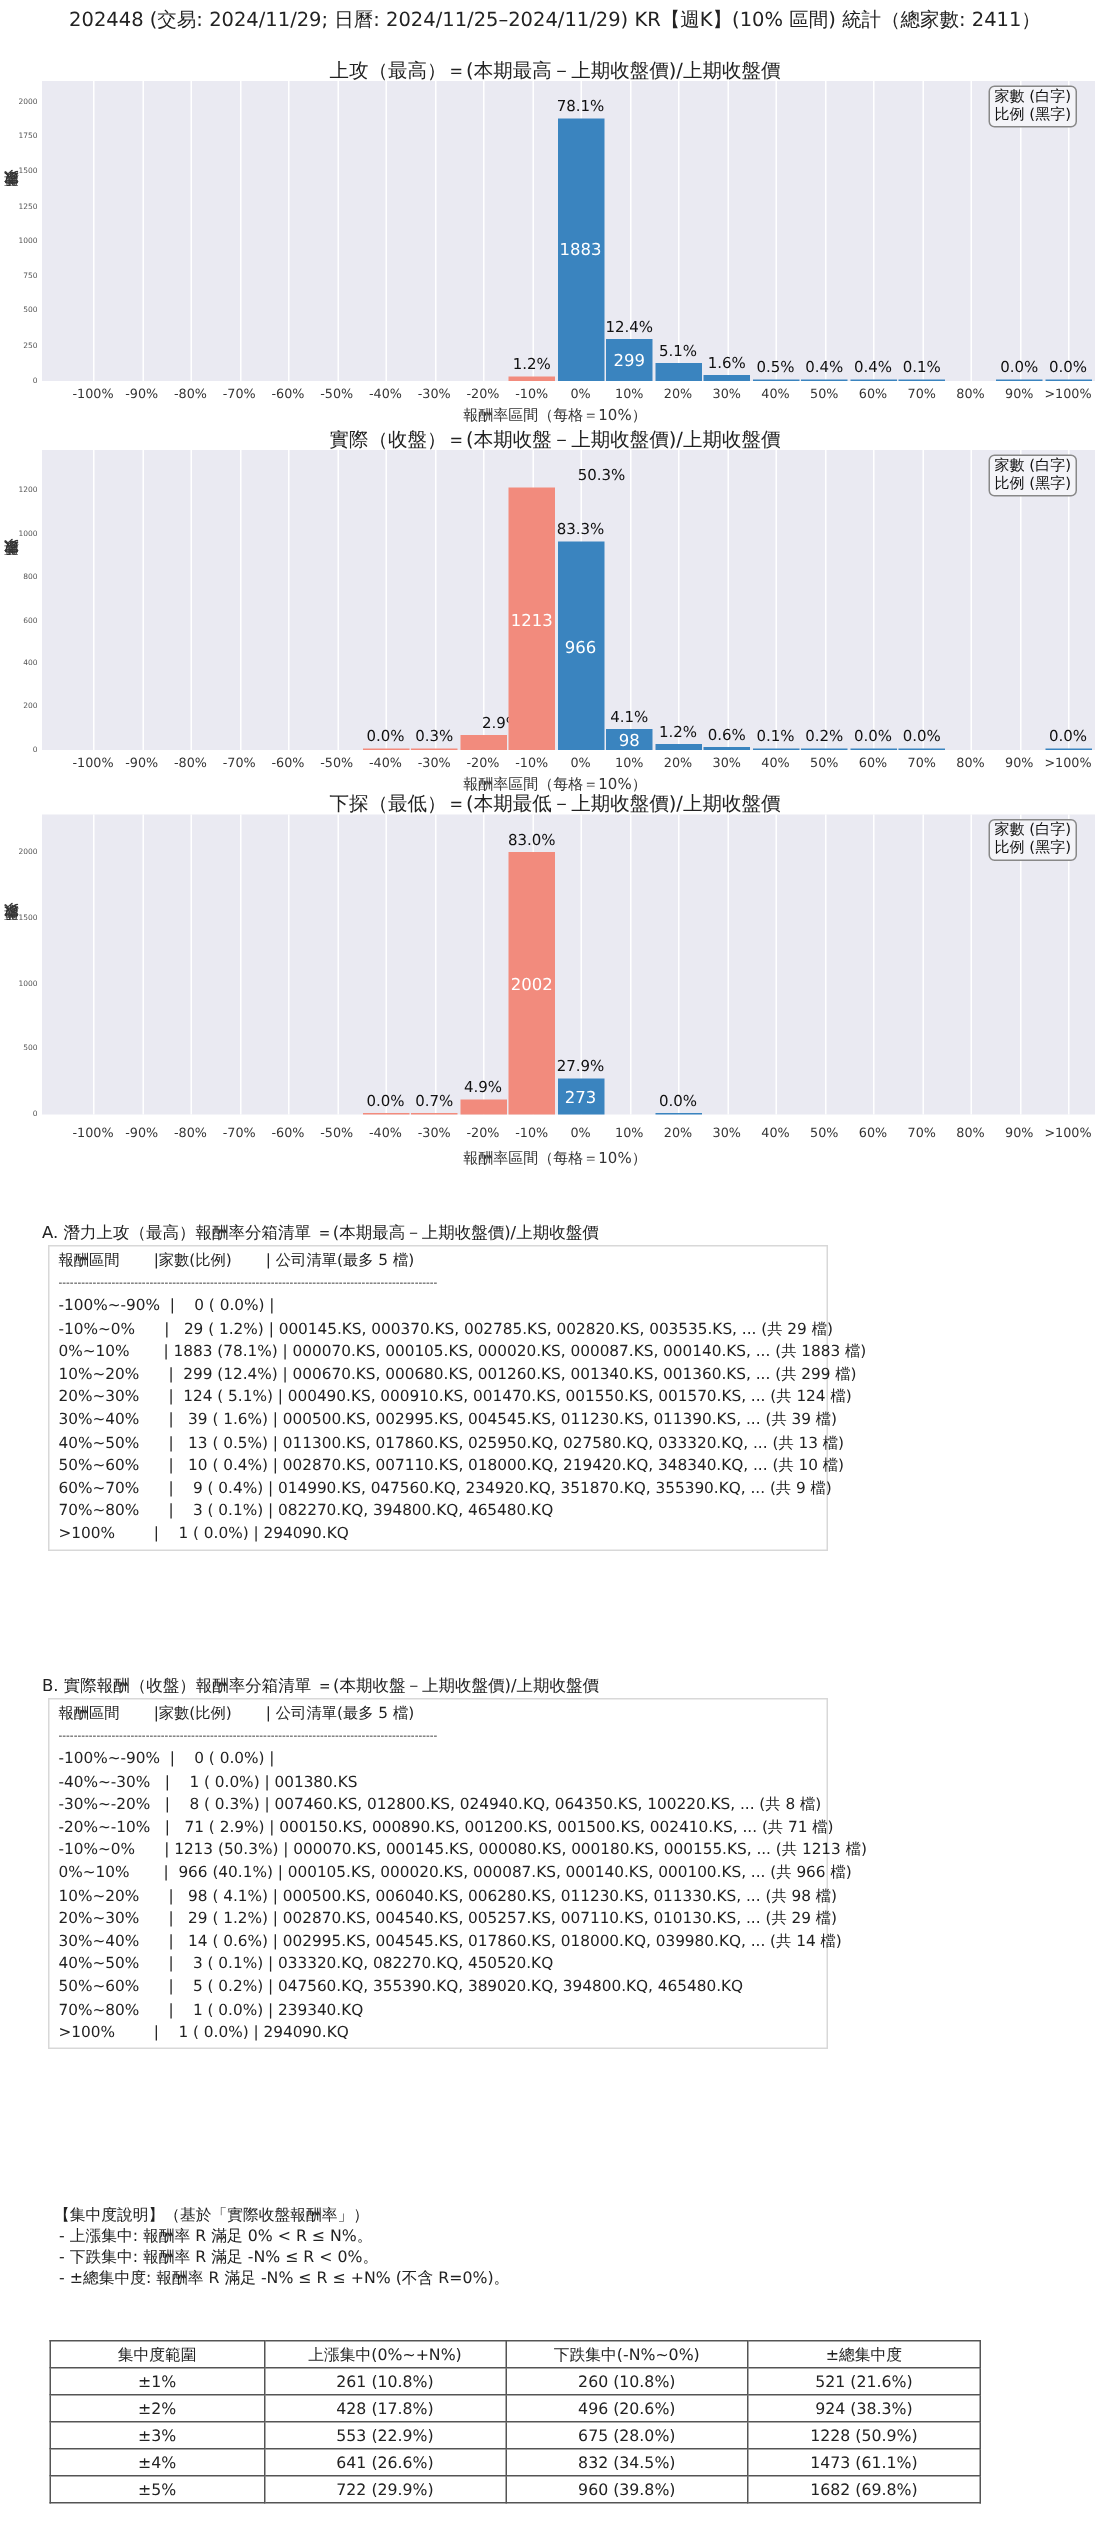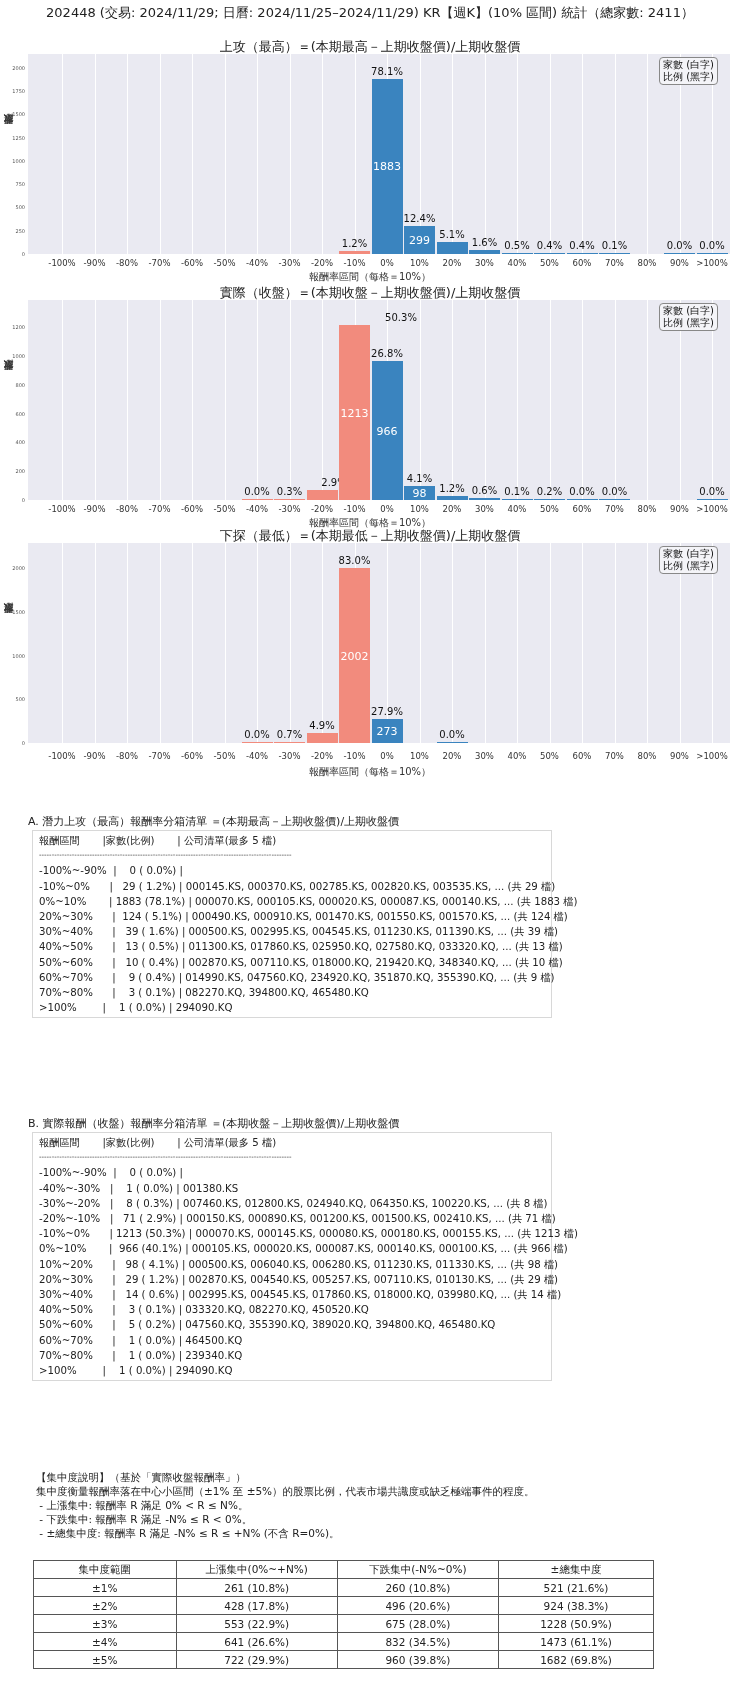--- a/index.html
+++ b/index.html
@@ -154,21 +154,21 @@
       <div class="bar-pct" style="left:199px;bottom:3.5px;">0.0%</div>
       <div class="bar bar-neg" style="left:246px;width:31px;height:1.5px;"></div>
       <div class="bar-pct" style="left:231.5px;bottom:3.5px;">0.3%</div>
       <div class="bar bar-neg" style="left:278.5px;width:31px;height:10.215827338129497px;"></div>
       <div class="bar-pct" style="left:276px;bottom:12.215827338129497px;">2.9%</div>
       <div class="bar bar-neg" style="left:311px;width:31px;height:174.53237410071944px;"></div>
       <div class="bar-cnt" style="left:296.5px;bottom:80.26618705035972px;">1213</div>
       <div class="bar-pct" style="left:308px;bottom:176.53237410071944px;margin-left:35px;">50.3%</div>
       <div class="bar bar-pos" style="left:343.5px;width:31px;height:138.99280575539566px;"></div>
       <div class="bar-cnt" style="left:329px;bottom:62.49640287769783px;">966</div>
-      <div class="bar-pct" style="left:329px;bottom:140.99280575539566px;">26.8%</div>
+      <div class="bar-pct" style="left:329px;bottom:140.99280575539566px;">83.3%</div>
       <div class="bar bar-pos" style="left:376px;width:31px;height:14.100719424460431px;"></div>
       <div class="bar-cnt" style="left:361.5px;bottom:0.050359712230215514px;">98</div>
       <div class="bar-pct" style="left:361.5px;bottom:16.10071942446043px;">4.1%</div>
       <div class="bar bar-pos" style="left:408.5px;width:31px;height:4.172661870503598px;"></div>
       <div class="bar-pct" style="left:394px;bottom:6.172661870503598px;">1.2%</div>
       <div class="bar bar-pos" style="left:441px;width:31px;height:2.014388489208633px;"></div>
       <div class="bar-pct" style="left:426.5px;bottom:4.014388489208633px;">0.6%</div>
       <div class="bar bar-pos" style="left:473.5px;width:31px;height:1.5px;"></div>
       <div class="bar-pct" style="left:459px;bottom:3.5px;">0.1%</div>
       <div class="bar bar-pos" style="left:506px;width:31px;height:1.5px;"></div>
@@ -280,20 +280,21 @@
     <div class="xlabel" style="top:238px;">報酬率區間（每格＝10%）</div>
   </div>
 
 <div class="section-title" style="top:814px;">A. 潛力上攻（最高）報酬率分箱清單 ＝(本期最高－上期收盤價)/上期收盤價</div>
 <div class="list-box" id="list-a" style="top:830px;">
   <div class="list-row">報酬區間       |家數(比例)       | 公司清單(最多 5 檔)</div>
   <div class="list-row" style="font-size:7px;">----------------------------------------------------------------------------------------------------</div>
 <div class="list-row">-100%~-90%  |    0 ( 0.0%) |</div>
     <div class="list-row">-10%~0%      |   29 ( 1.2%) | 000145.KS, 000370.KS, 002785.KS, 002820.KS, 003535.KS, ... (共 29 檔)</div>
     <div class="list-row">0%~10%       | 1883 (78.1%) | 000070.KS, 000105.KS, 000020.KS, 000087.KS, 000140.KS, ... (共 1883 檔)</div>
+    <div class="list-row">10%~20%      |  299 (12.4%) | 000670.KS, 000680.KS, 001260.KS, 001340.KS, 001360.KS, ... (共 299 檔)</div>
     <div class="list-row">20%~30%      |  124 ( 5.1%) | 000490.KS, 000910.KS, 001470.KS, 001550.KS, 001570.KS, ... (共 124 檔)</div>
     <div class="list-row">30%~40%      |   39 ( 1.6%) | 000500.KS, 002995.KS, 004545.KS, 011230.KS, 011390.KS, ... (共 39 檔)</div>
     <div class="list-row">40%~50%      |   13 ( 0.5%) | 011300.KS, 017860.KS, 025950.KQ, 027580.KQ, 033320.KQ, ... (共 13 檔)</div>
     <div class="list-row">50%~60%      |   10 ( 0.4%) | 002870.KS, 007110.KS, 018000.KQ, 219420.KQ, 348340.KQ, ... (共 10 檔)</div>
     <div class="list-row">60%~70%      |    9 ( 0.4%) | 014990.KS, 047560.KQ, 234920.KQ, 351870.KQ, 355390.KQ, ... (共 9 檔)</div>
     <div class="list-row">70%~80%      |    3 ( 0.1%) | 082270.KQ, 394800.KQ, 465480.KQ</div>
     <div class="list-row">&gt;100%        |    1 ( 0.0%) | 294090.KQ</div>
   </div>
 
 <div class="section-title" style="top:1116px;">B. 實際報酬（收盤）報酬率分箱清單 ＝(本期收盤－上期收盤價)/上期收盤價</div>
@@ -304,28 +305,26 @@
     <div class="list-row">-40%~-30%   |    1 ( 0.0%) | 001380.KS</div>
     <div class="list-row">-30%~-20%   |    8 ( 0.3%) | 007460.KS, 012800.KS, 024940.KQ, 064350.KS, 100220.KS, ... (共 8 檔)</div>
     <div class="list-row">-20%~-10%   |   71 ( 2.9%) | 000150.KS, 000890.KS, 001200.KS, 001500.KS, 002410.KS, ... (共 71 檔)</div>
     <div class="list-row">-10%~0%      | 1213 (50.3%) | 000070.KS, 000145.KS, 000080.KS, 000180.KS, 000155.KS, ... (共 1213 檔)</div>
     <div class="list-row">0%~10%       |  966 (40.1%) | 000105.KS, 000020.KS, 000087.KS, 000140.KS, 000100.KS, ... (共 966 檔)</div>
     <div class="list-row">10%~20%      |   98 ( 4.1%) | 000500.KS, 006040.KS, 006280.KS, 011230.KS, 011330.KS, ... (共 98 檔)</div>
     <div class="list-row">20%~30%      |   29 ( 1.2%) | 002870.KS, 004540.KS, 005257.KS, 007110.KS, 010130.KS, ... (共 29 檔)</div>
     <div class="list-row">30%~40%      |   14 ( 0.6%) | 002995.KS, 004545.KS, 017860.KS, 018000.KQ, 039980.KQ, ... (共 14 檔)</div>
     <div class="list-row">40%~50%      |    3 ( 0.1%) | 033320.KQ, 082270.KQ, 450520.KQ</div>
     <div class="list-row">50%~60%      |    5 ( 0.2%) | 047560.KQ, 355390.KQ, 389020.KQ, 394800.KQ, 465480.KQ</div>
-    <div class="list-row">60%~70%      |    1 ( 0.0%) | 464500.KQ</div>
     <div class="list-row">70%~80%      |    1 ( 0.0%) | 239340.KQ</div>
     <div class="list-row">&gt;100%        |    1 ( 0.0%) | 294090.KQ</div>
   </div>
 
 <div class="note">
   <div>【集中度說明】（基於「實際收盤報酬率」）</div>
-  <div>集中度衡量報酬率落在中心小區間（±1% 至 ±5%）的股票比例，代表市場共識度或缺乏極端事件的程度。</div>
   <div> - 上漲集中: 報酬率 R 滿足 0% &lt; R ≤ N%。</div>
   <div> - 下跌集中: 報酬率 R 滿足 -N% ≤ R &lt; 0%。</div>
   <div> - ±總集中度: 報酬率 R 滿足 -N% ≤ R ≤ +N% (不含 R=0%)。</div>
 </div>
 
 <table class="conc">
   <thead>
     <tr>
       <th style="width:23%">集中度範圍</th>
       <th style="width:26%">上漲集中(0%~+N%)</th>

